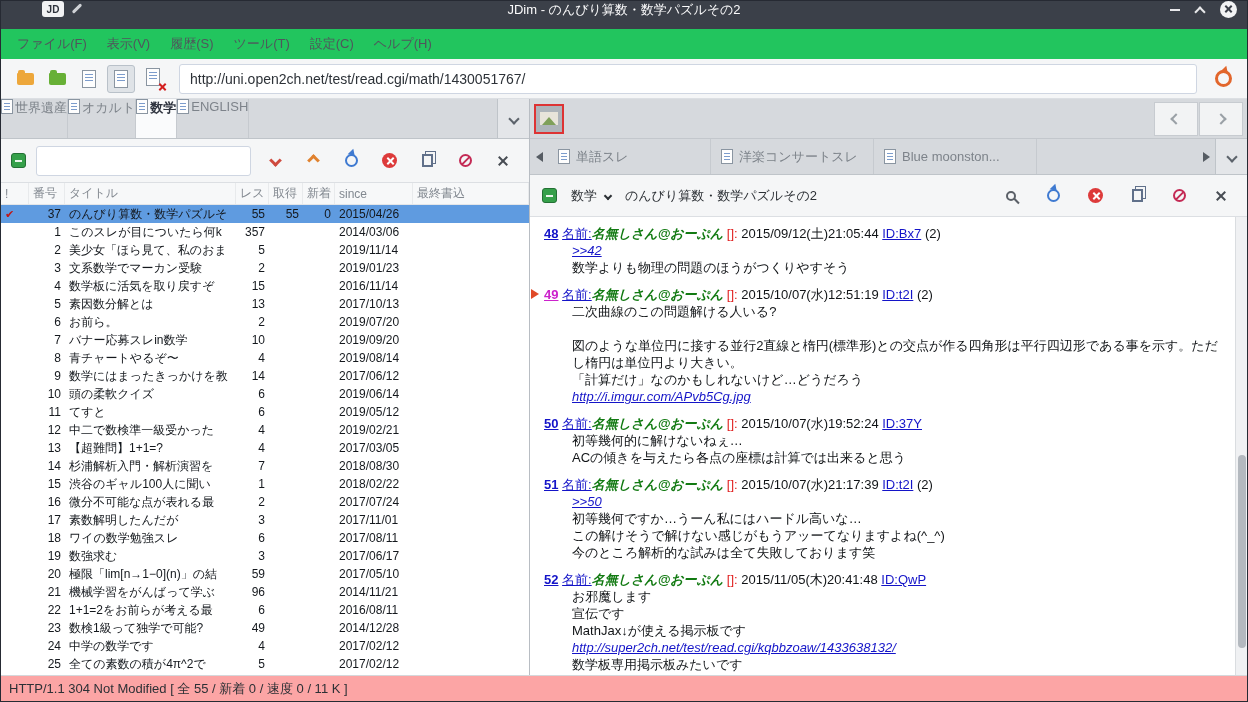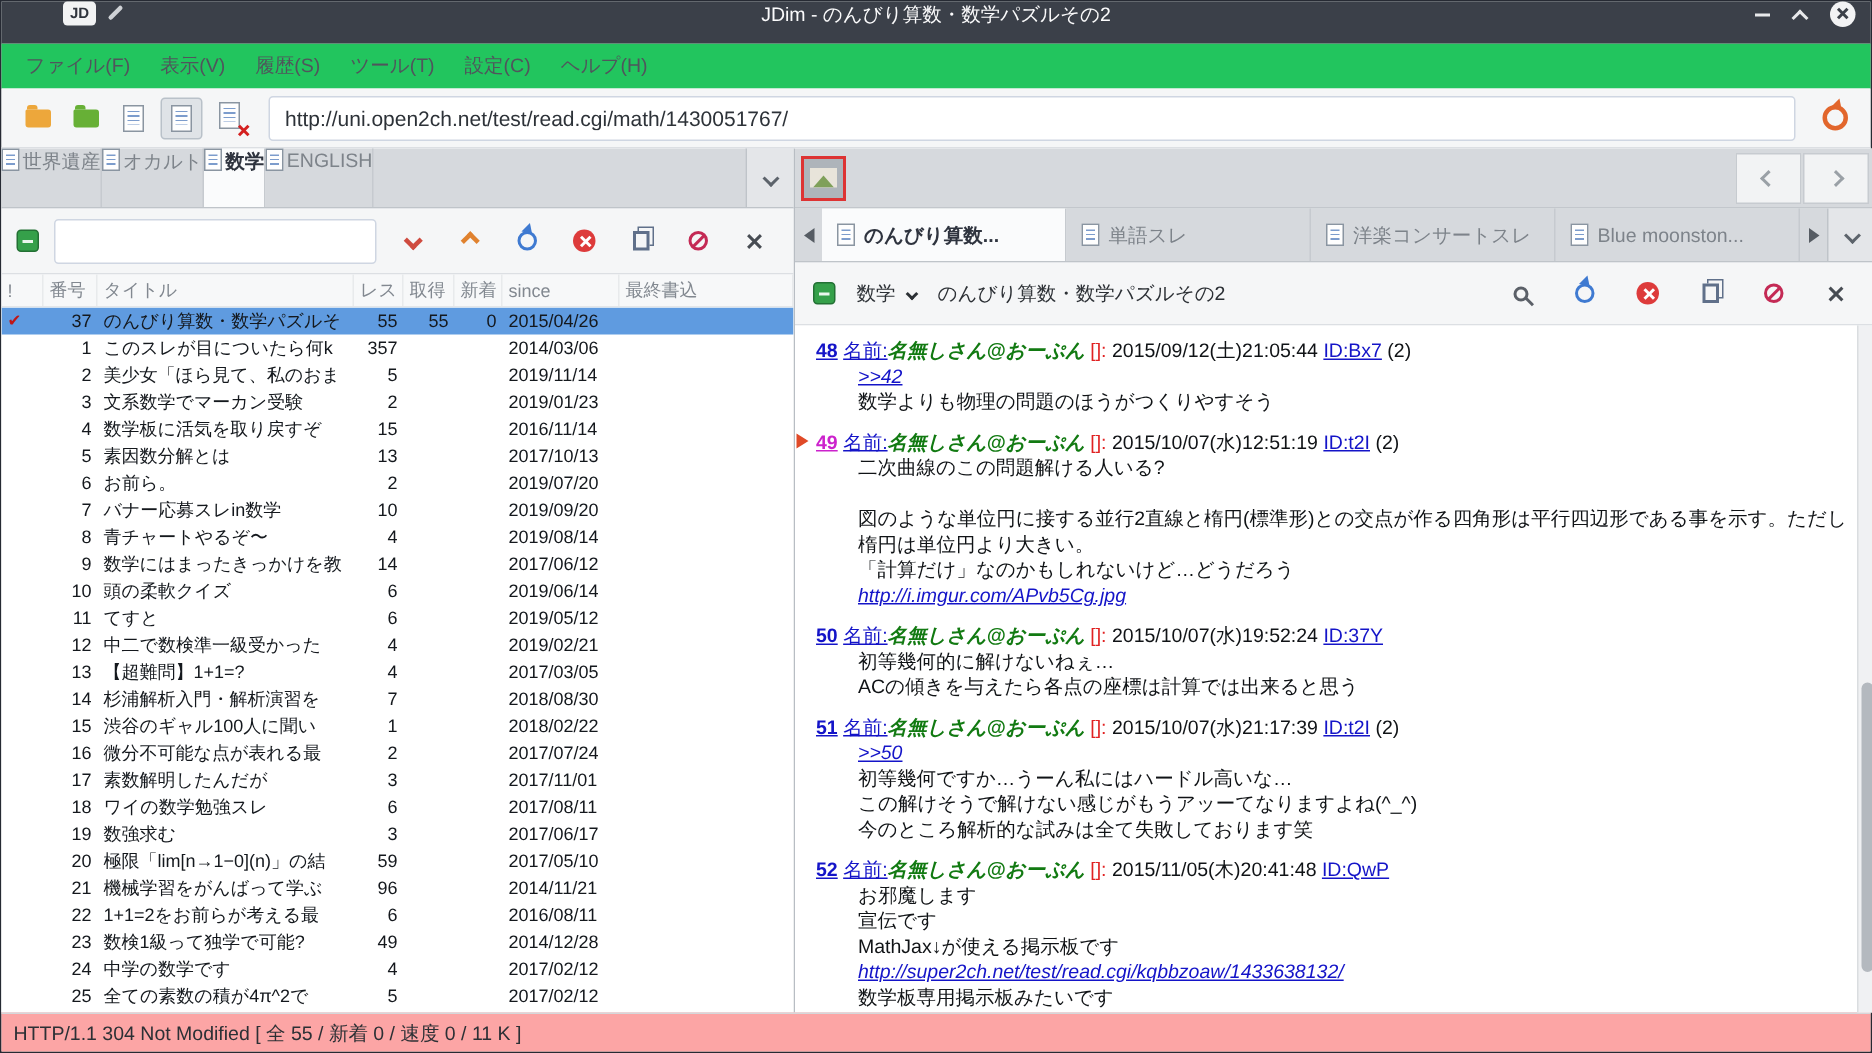--- a/index.html
+++ b/index.html
@@ -556,24 +556,20 @@
               <span class="chev right"></span>
             </span>
         </span>
       </div>
 
       <div class="thread-tabbar">
         <span class="tab-scroll">
             <span class="tri left"></span>
           </span>
         <div class="ttabs">
-            <div class="ttab active">
-              <span class="doc-icon"></span>
-              <span class="ttab-label">のんびり算数...</span>
-            </div>
             <div class="ttab">
               <span class="doc-icon"></span>
               <span class="ttab-label">単語スレ</span>
             </div>
             <div class="ttab">
               <span class="doc-icon"></span>
               <span class="ttab-label">洋楽コンサートスレ</span>
             </div>
             <div class="ttab">
               <span class="doc-icon"></span>

